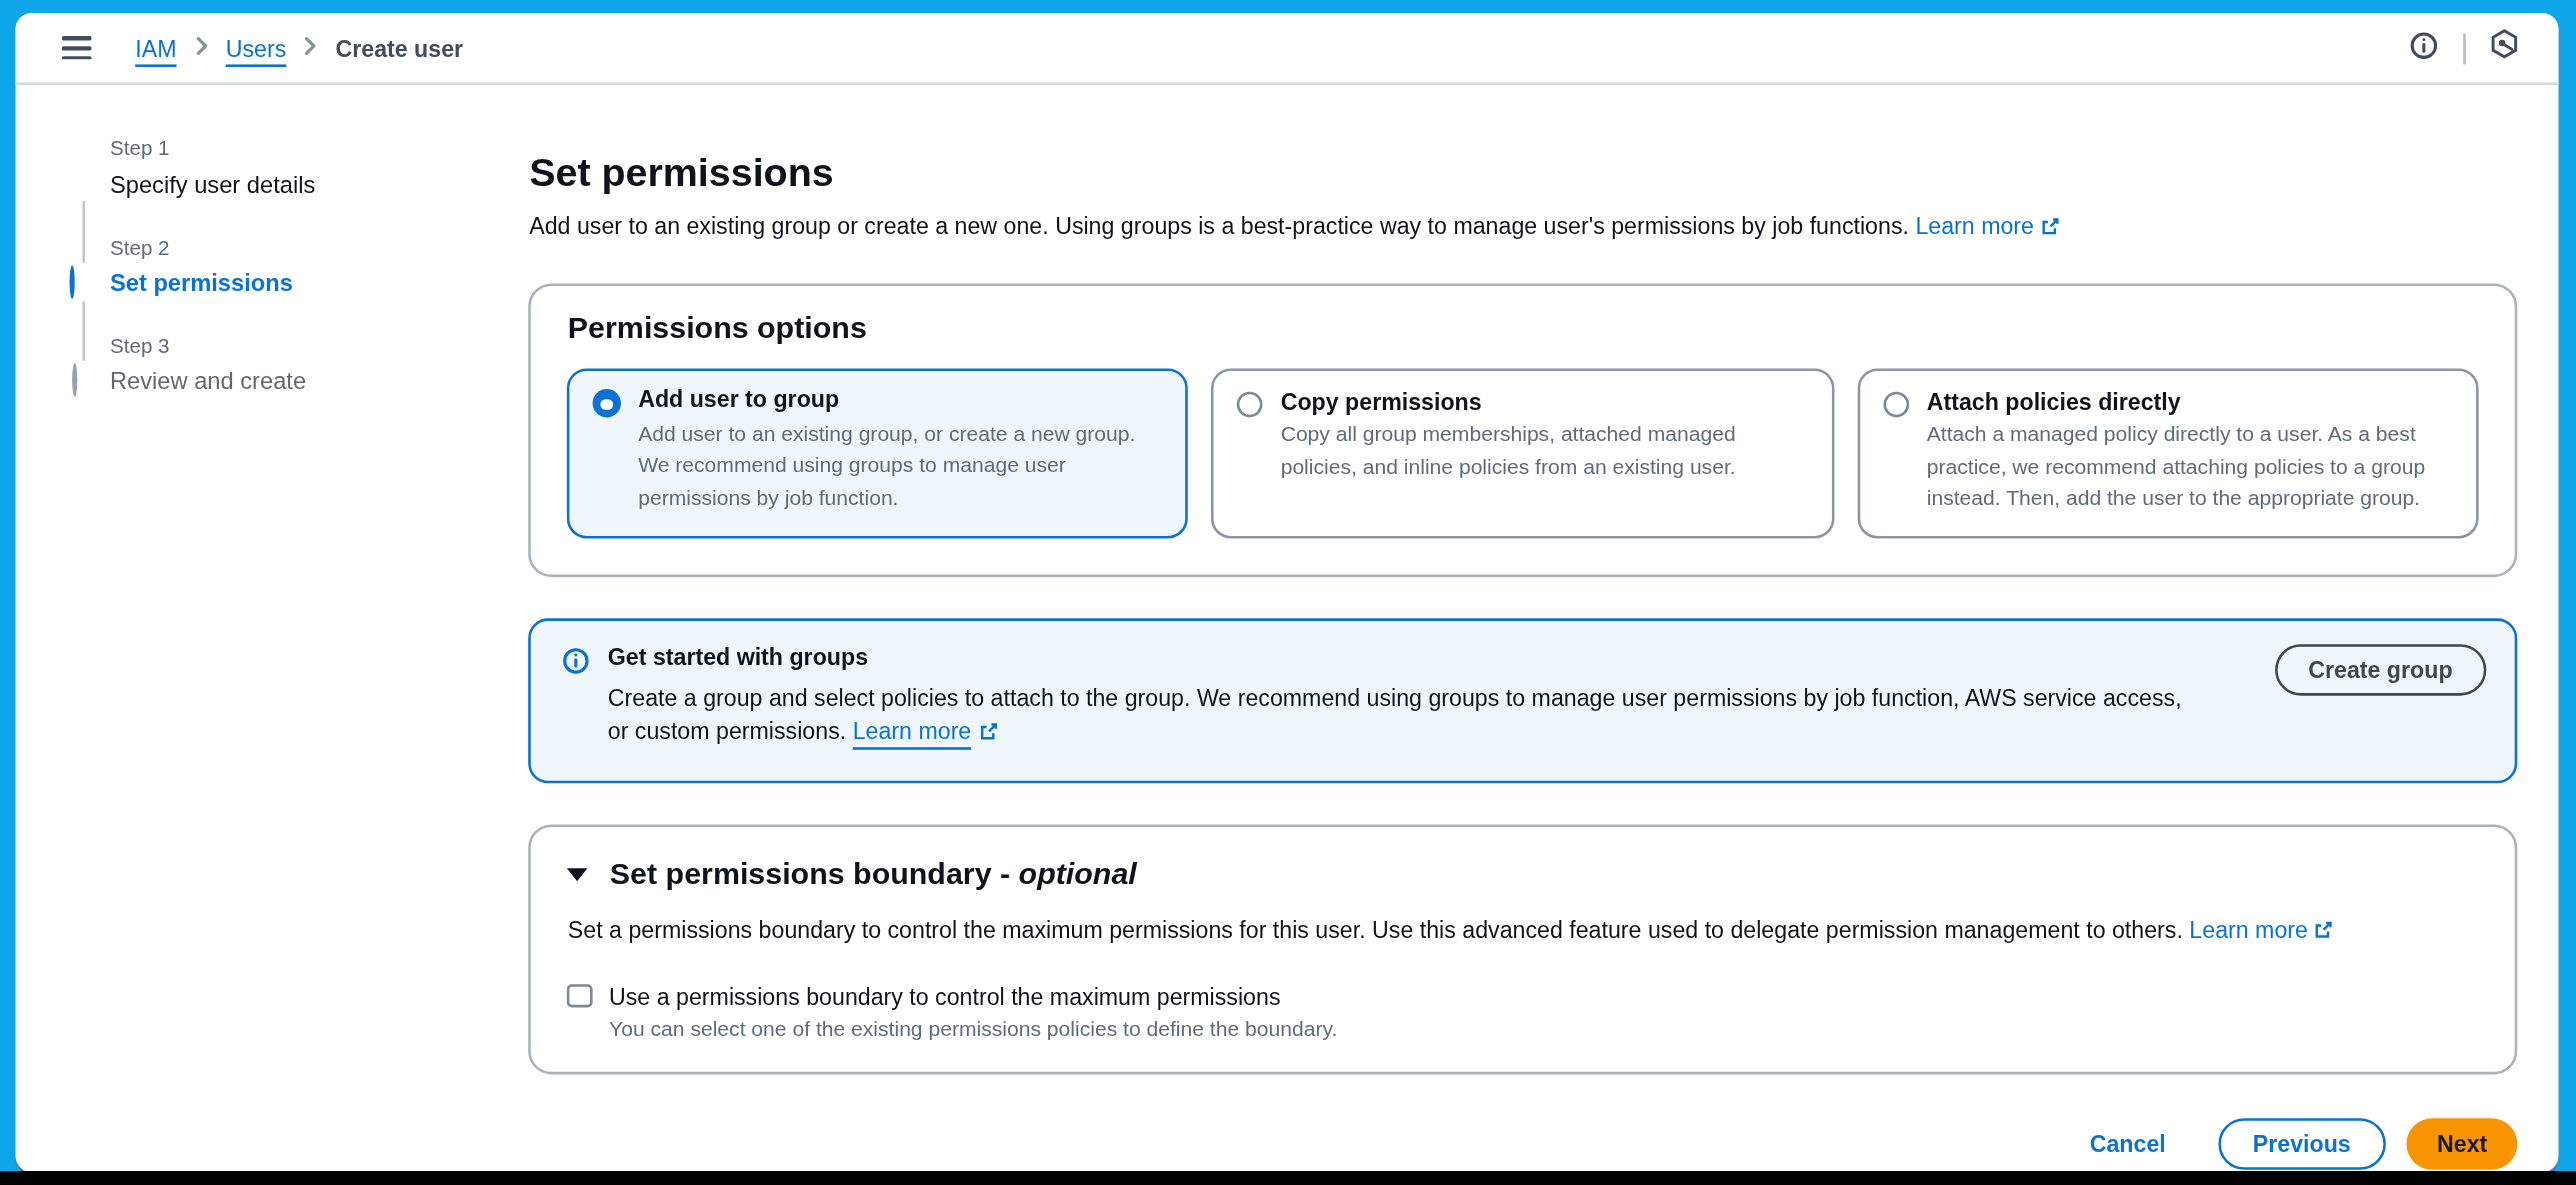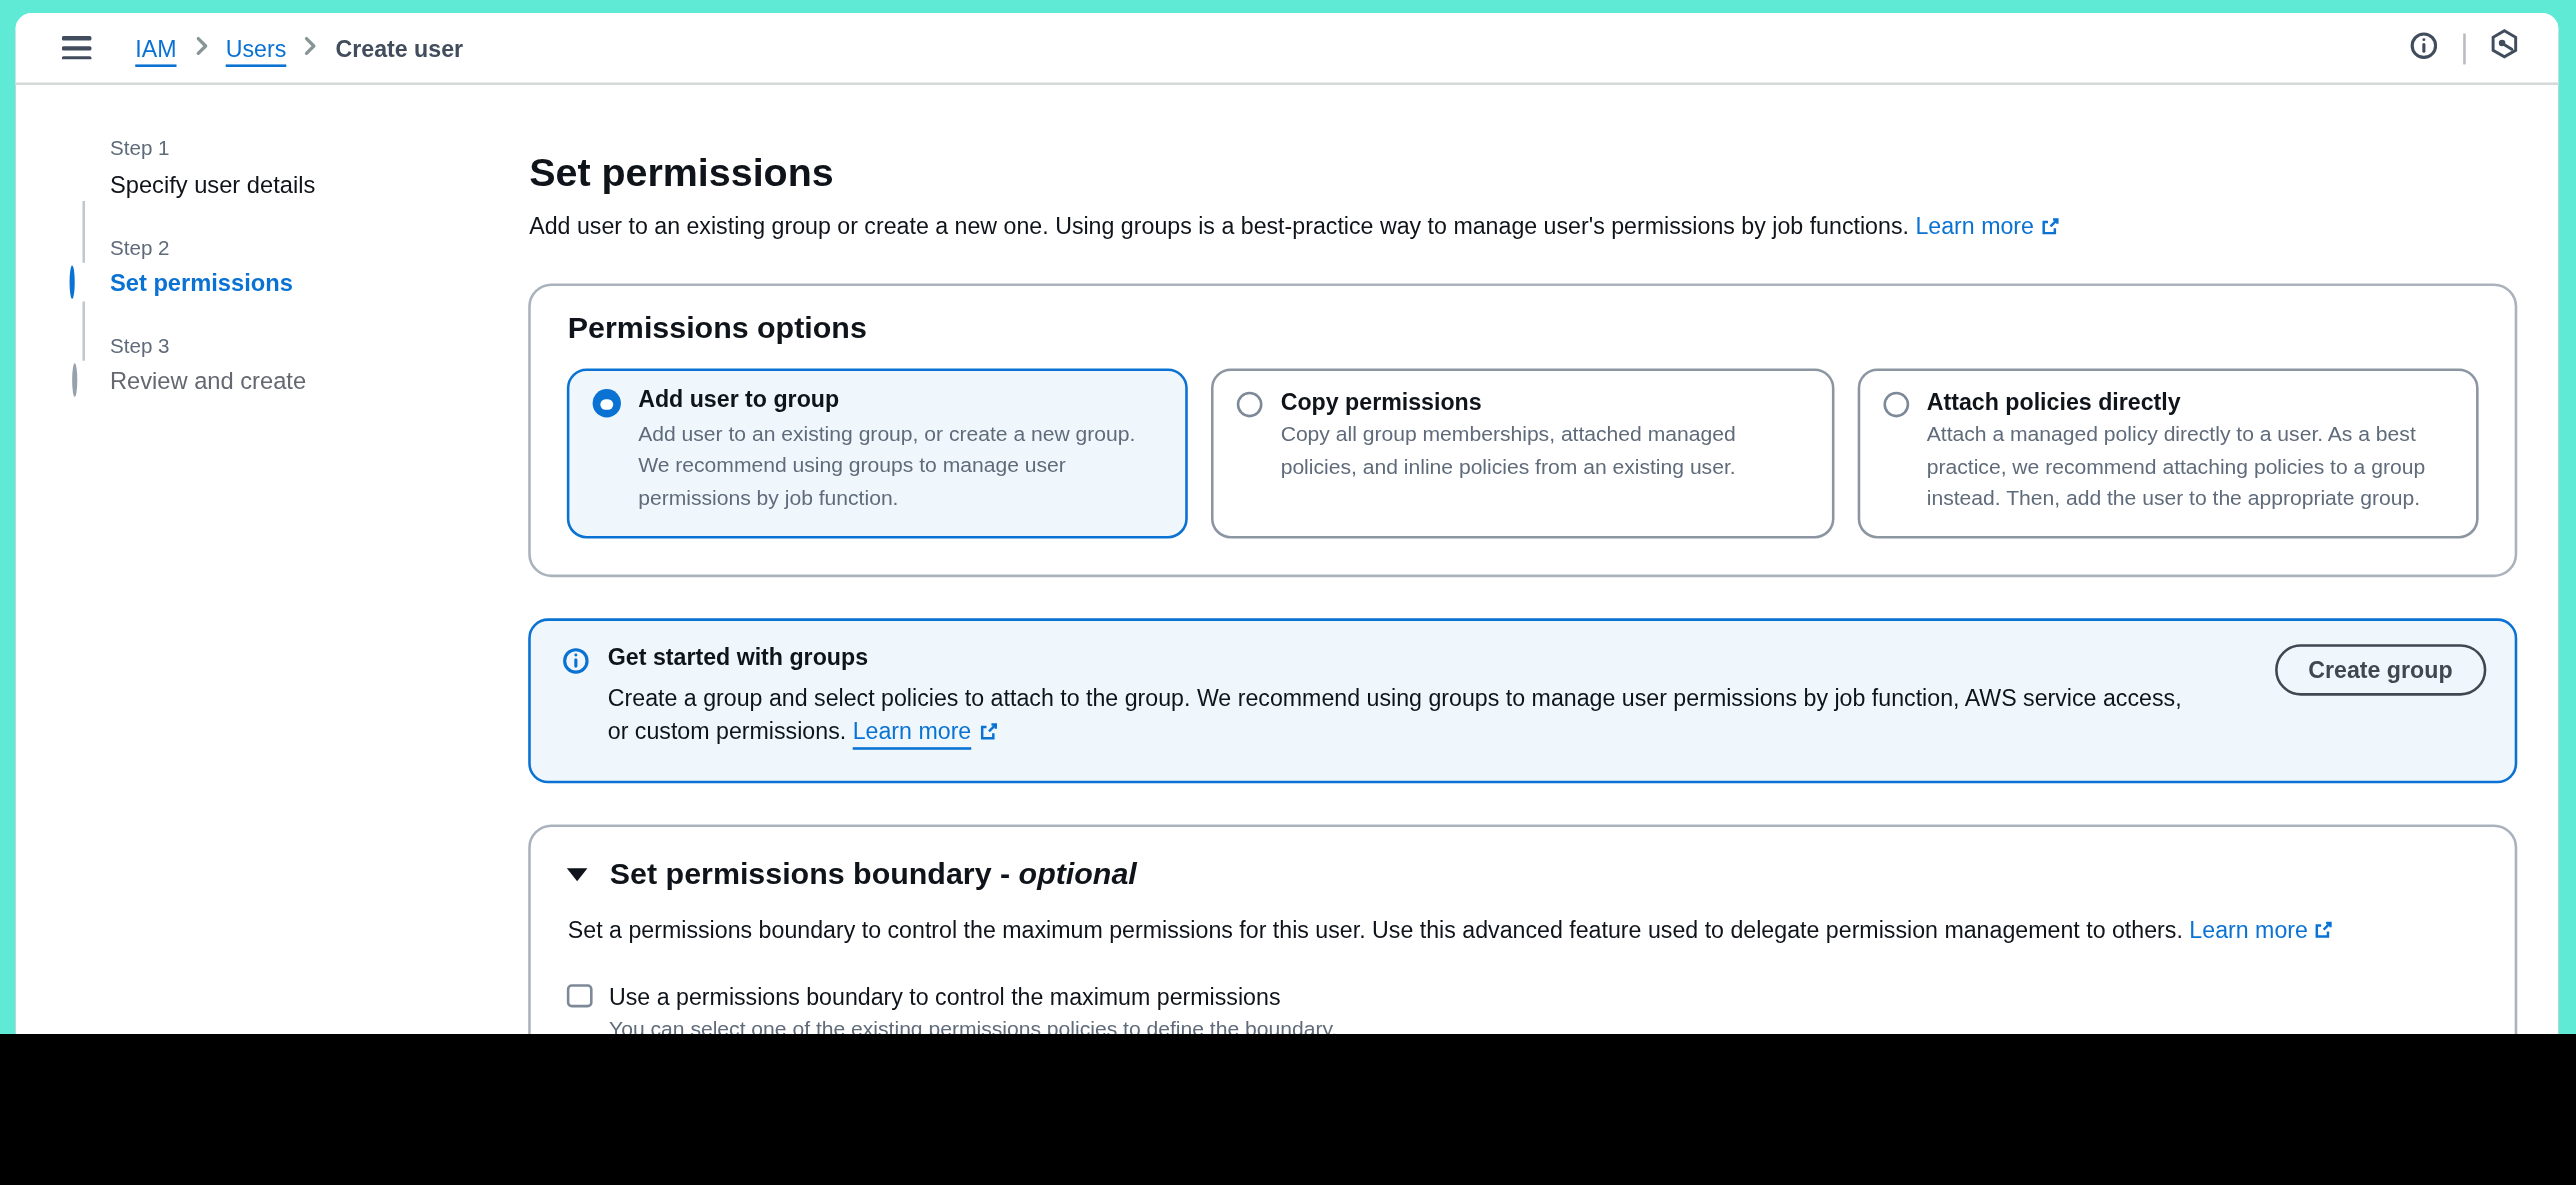--- a/index.html
+++ b/index.html
@@ -1,18 +1,18 @@
 <!DOCTYPE html>
 <html style="font-size:10.2px"><head>
 <meta charset="utf-8">
 <style>
   * { box-sizing: border-box; margin: 0; padding: 0; }
   html, body { background: #000; }
   body { font-family: "Liberation Sans", "DejaVu Sans", sans-serif; }
-  .stage { width: 2576px; height: 1034px; background: #5eead4; overflow: hidden; position: relative; }
+  .stage { width: 2576px; height: 1171px; background: #0ea5e9; overflow: hidden; position: relative; }
   .design { width: 1000px; height: 460px; transform: scale(2.576530612); transform-origin: 0 0; }
 
   .window {
     position: absolute; left: 6.4px; top: 5.1px;
     width: 987px; height: 450px;
     background: #fff; border-radius: 6.4px;
     box-shadow: 0 1px 0 0 #6b7280;
     overflow: hidden;
     color: #0f141a;
   }

